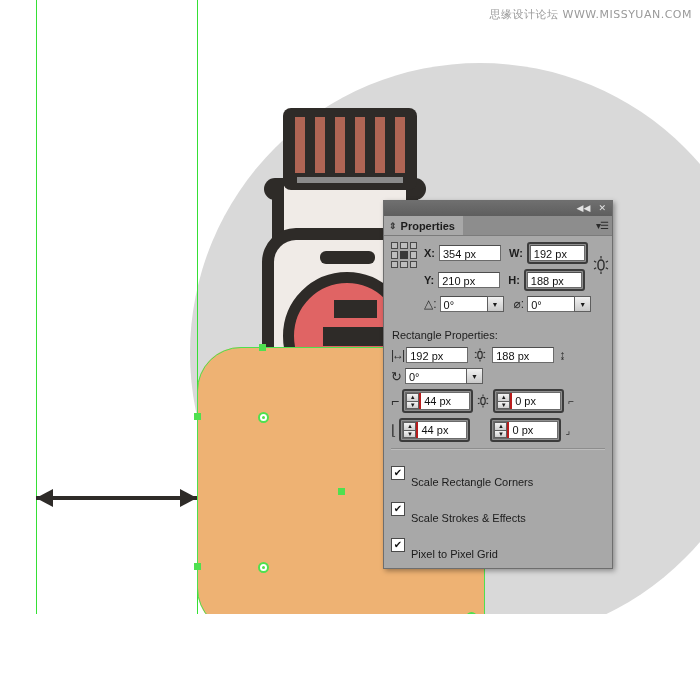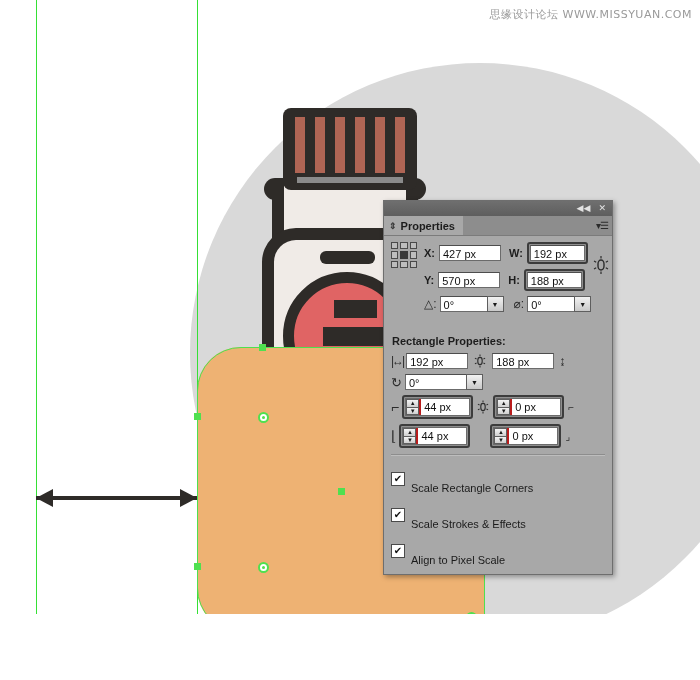--- a/index.html
+++ b/index.html
@@ -384,23 +384,23 @@
     display: flex;
     align-items: center;
     justify-content: center;
     font-size: 7px;
     color: #1a1a1a;
     margin-left: -1px;
   }
 
   .section-title {
     font-size: 11px;
-    font-weight: bold;
+    font-weight: normal;
     color: #1d1d1d;
-    margin: 23px 0 6px 1px;
+    margin: 17px 0 6px 1px;
   }
 
   .stepper {
     display: flex;
     flex-direction: column;
     width: 13px;
     height: 16px;
     margin-right: 2px;
     flex: 0 0 auto;
   }
@@ -541,30 +541,30 @@
           <span class="on"></span>
           <span></span>
           <span></span>
           <span></span>
           <span></span>
         </div>
 
         <div style="flex:1;">
           <div class="row">
             <span class="fld-label">X:</span>
-            <div class="txtfield w-60">427 px</div>
+            <div class="txtfield w-60">354 px</div>
             <span class="fld-label" style="margin-left:8px;">W:</span>
             <span class="field-highlight">
               <span class="txtfield w-52" style="display:block;">192 px</span>
             </span>
           </div>
 
           <div class="row">
             <span class="fld-label">Y:</span>
-            <div class="txtfield w-60">570 px</div>
+            <div class="txtfield w-60">210 px</div>
             <span class="fld-label" style="margin-left:8px;">H:</span>
             <span class="field-highlight">
               <span class="txtfield w-52" style="display:block;">188 px</span>
             </span>
           </div>
         </div>
 
         <div class="link-icon" style="margin-top:12px;">
           <svg width="18" height="22" viewBox="0 0 18 22">
             <path d="M9 6 a3 4 0 0 1 3 4 v2 a3 4 0 0 1 -6 0 v-2 a3 4 0 0 1 3 -4 z" fill="none" stroke="#2c2c2c" stroke-width="1.4"></path>
@@ -661,19 +661,19 @@
       <div class="checkline">
         <span class="chk">✔</span>
         <span class="chk-label">Scale Rectangle Corners</span>
       </div>
       <div class="checkline">
         <span class="chk">✔</span>
         <span class="chk-label">Scale Strokes &amp; Effects</span>
       </div>
       <div class="checkline" style="margin-bottom:1px;">
         <span class="chk">✔</span>
-        <span class="chk-label">Align to Pixel Scale</span>
+        <span class="chk-label">Pixel to Pixel Grid</span>
       </div>
 
     </div>
   </div>
 
 </div>
 
 </body></html>

